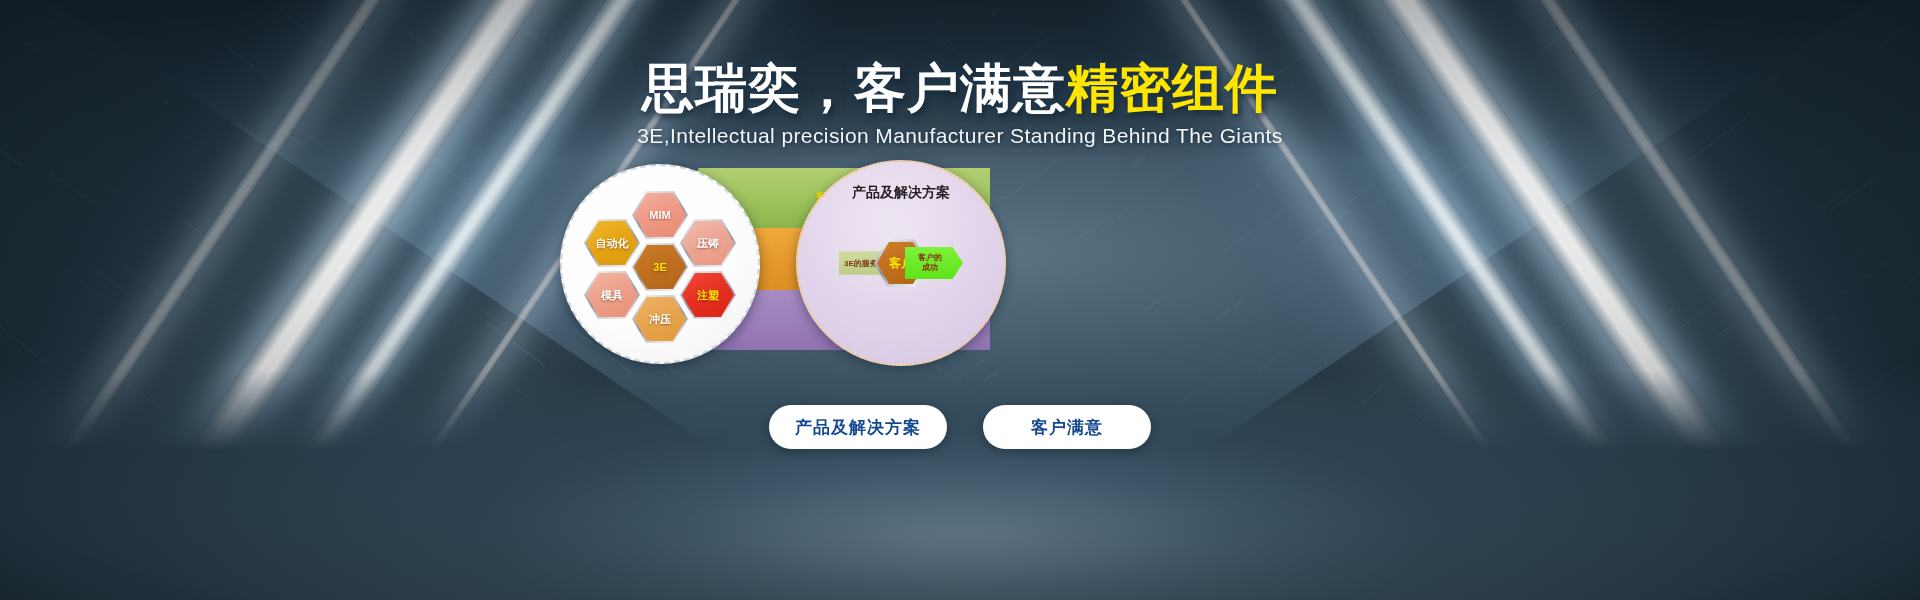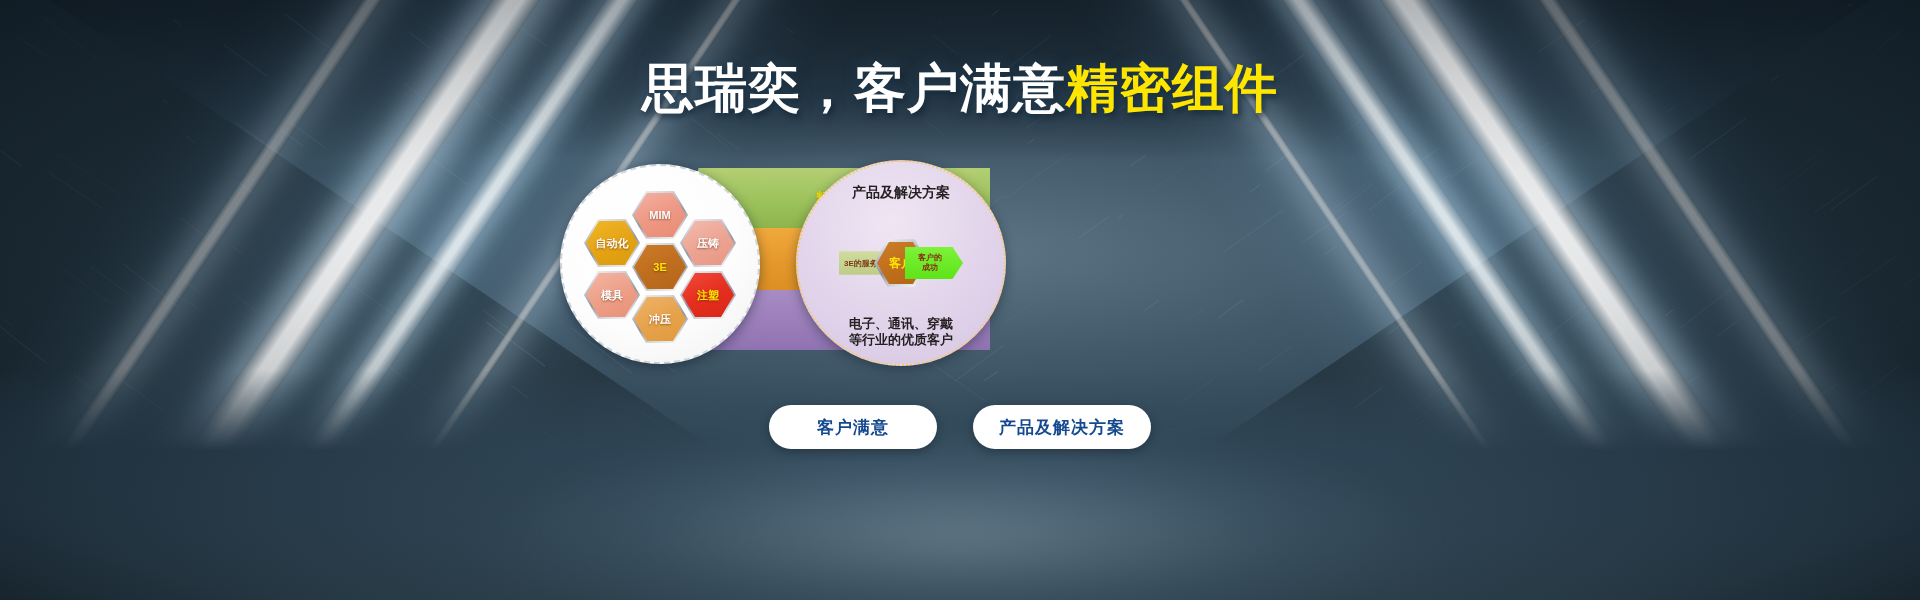--- a/index.html
+++ b/index.html
@@ -517,20 +517,21 @@
         <i style="left:1659px;top:161px;height:9px;opacity:0.61;transform:rotate(55deg)"></i>
       </div>
     <div class="floor"></div>
     <div class="floor-glow"></div>
     <div class="bg-vign"></div>
   </div>
 
   <div class="headline">
     <span class="white">思瑞奕，客户满意</span><span class="yellow">精密组件</span>
   </div>
+  <div class="subhead">3E,Intellectual precision Manufacturer Standing Behind The Giants</div>
 
   <div class="diagram">
 
     <div class="band band-green">
       <span>精密组件</span>
     </div>
     <div class="band band-orange">
       <span>MIM</span>
     </div>
     <div class="band band-purple">
@@ -578,25 +579,21 @@
           <div class="hex-cust-ring"></div>
           <div class="hex-cust">客户</div>
         </div>
         <div class="arrow-r">
           <div>
             <div>客户的</div>
             <div>成功</div>
           </div>
         </div>
       </div>
-      <div class="cust-foot">
-        <div>电子、通讯、穿戴</div>
-        <div>等行业的优质客户</div>
-      </div>
     </div>
   </div>
 
   <div class="btnrow">
+    <div class="pill">产品及解决方案</div>
     <div class="pill">客户满意</div>
-    <div class="pill">产品及解决方案</div>
   </div>
 
 </div>
 
 </body></html>

